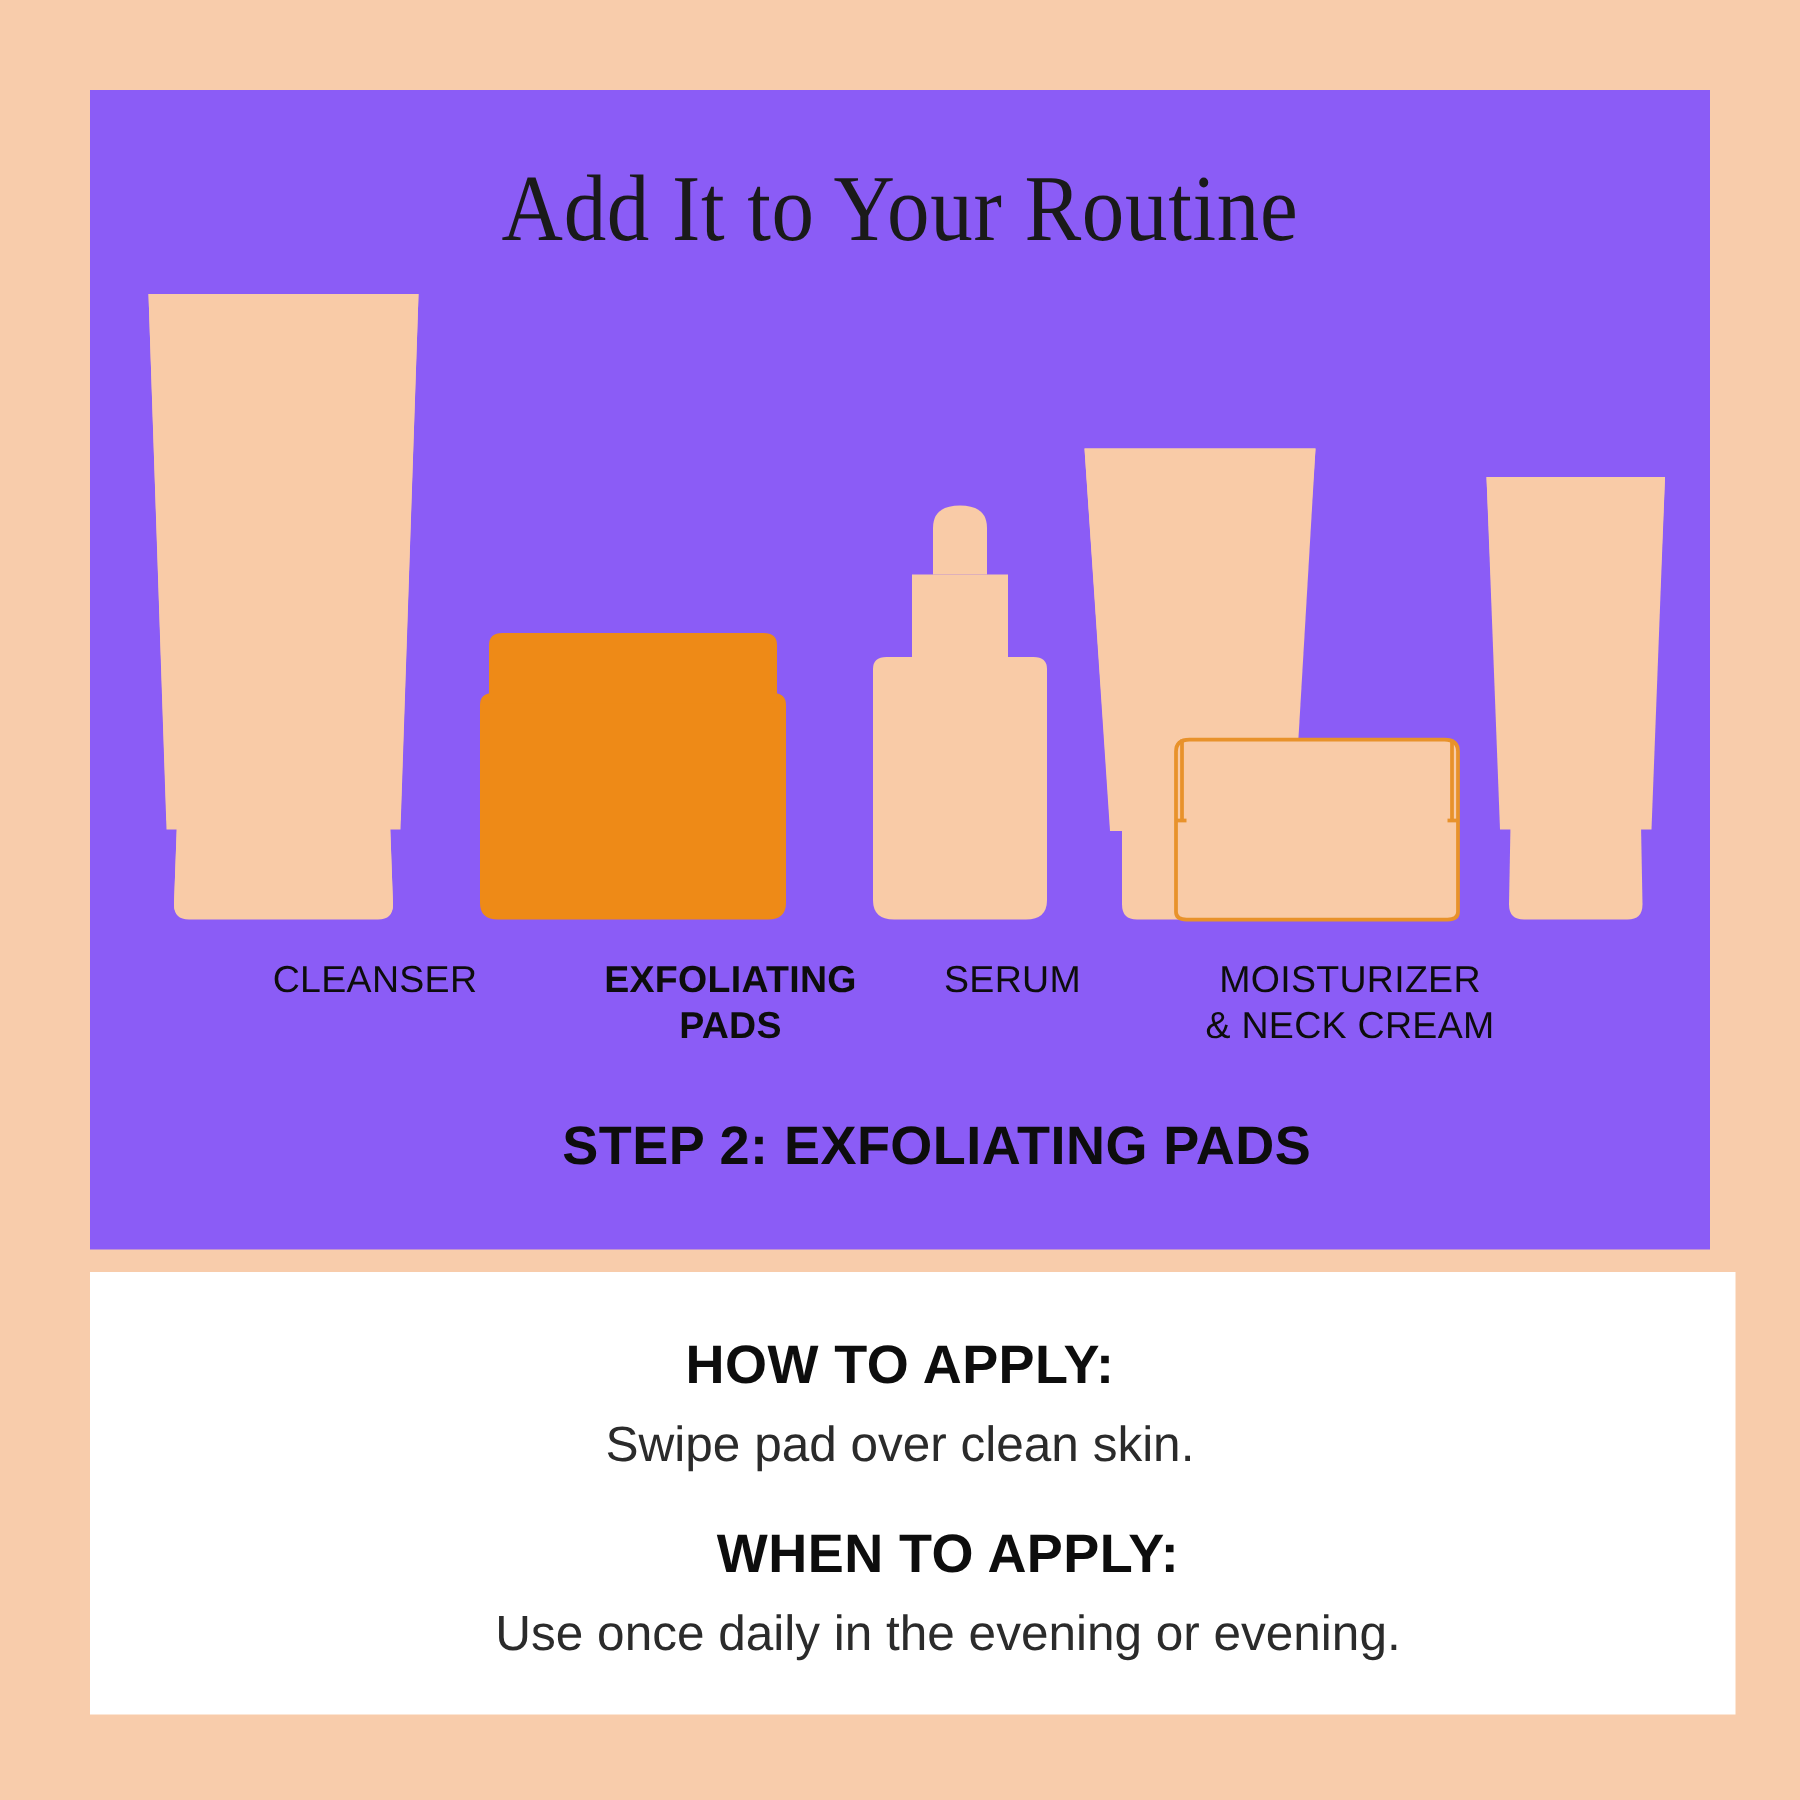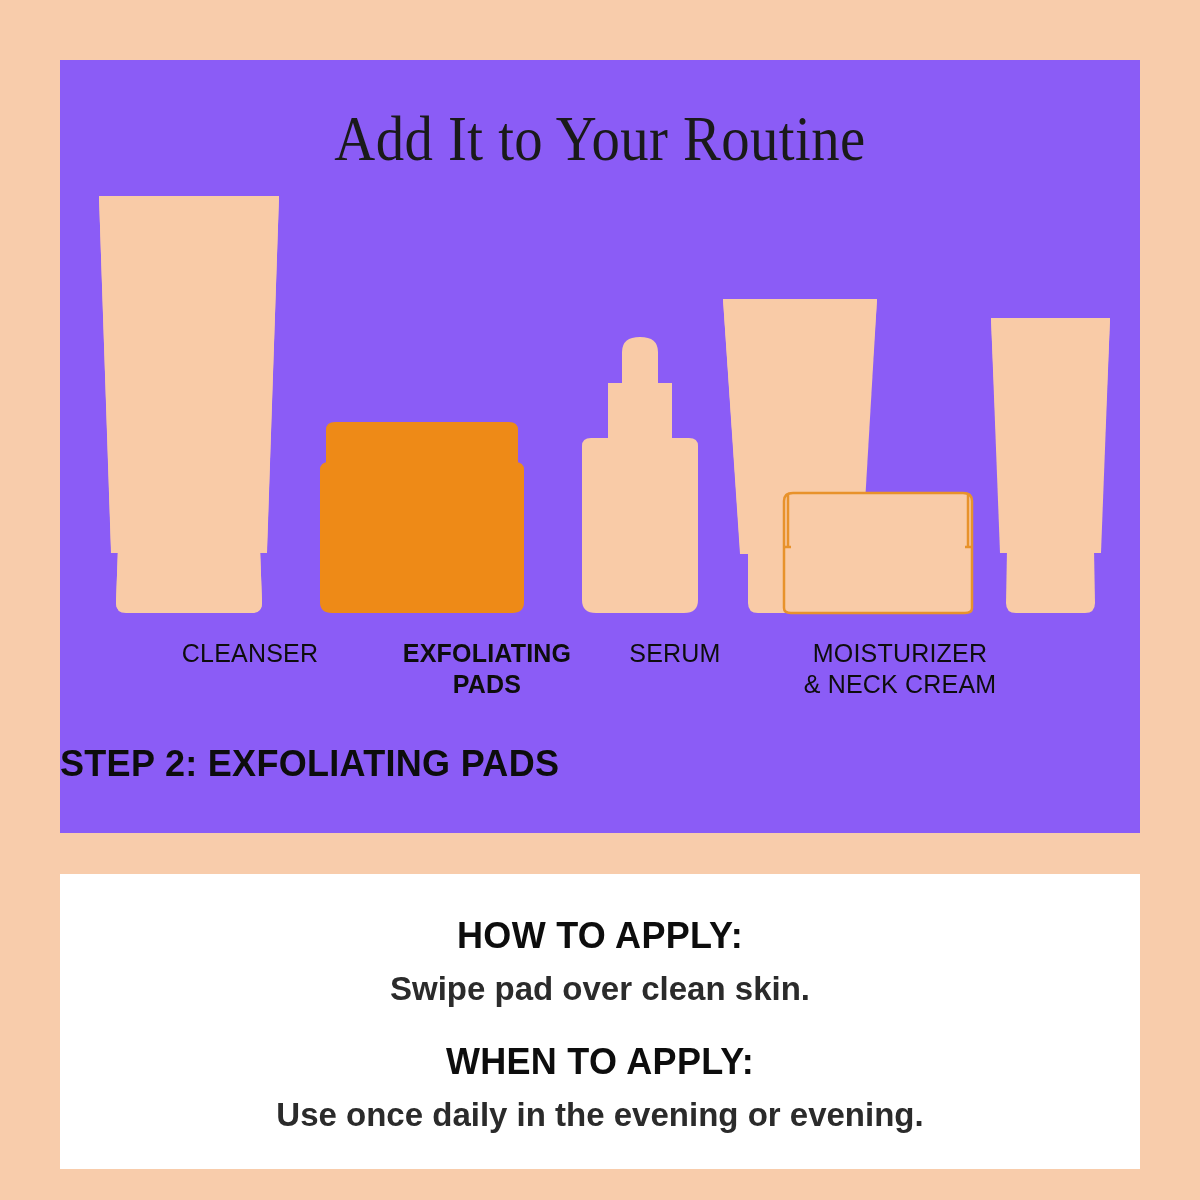--- a/index.html
+++ b/index.html
@@ -79,55 +79,57 @@
   #label-pads       { left: 262px; top: 578px; width: 330px; }
   #label-serum      { left: 465px; top: 578px; width: 300px; }
   #label-moist      { left: 625px; top: 578px; width: 430px; }
   #label-spf        { left: 880px; top: 578px; width: 260px; }
 
   #step-heading {
     position: absolute;
     left: 0;
     top: 683px;
     width: 1129px;
+    text-align: center;
     font-size: 36px;
     font-weight: 700;
     letter-spacing: 0.3px;
     color: #0d0d0d;
   }
 
   
   #apply-card {
     position: absolute;
     left: 60px;
-    top: 874px;
+    top: 848px;
     width: 1080px;
     height: 295px;
     background: #ffffff;
+    padding-left: 17px;
   }
   .apply-block {
     position: absolute;
     left: 0;
     width: 1080px;
     text-align: center;
   }
   #apply-how   { top: 42px; }
-  #apply-when  { top: 168px; }
+  #apply-when  { top: 168px; margin-left: 32px; }
 
   .apply-heading {
     font-size: 36px;
     font-weight: 700;
     letter-spacing: 0.3px;
     color: #0d0d0d;
     line-height: 1.1;
   }
   .apply-body {
     margin-top: 14px;
     font-size: 33px;
-    font-weight: 700;
+    font-weight: 400;
     color: #2b2b2b;
     line-height: 1.15;
   }
 </style>
 </head>
 <body>
 
 <div id="page">
 
   <div id="routine-card">

